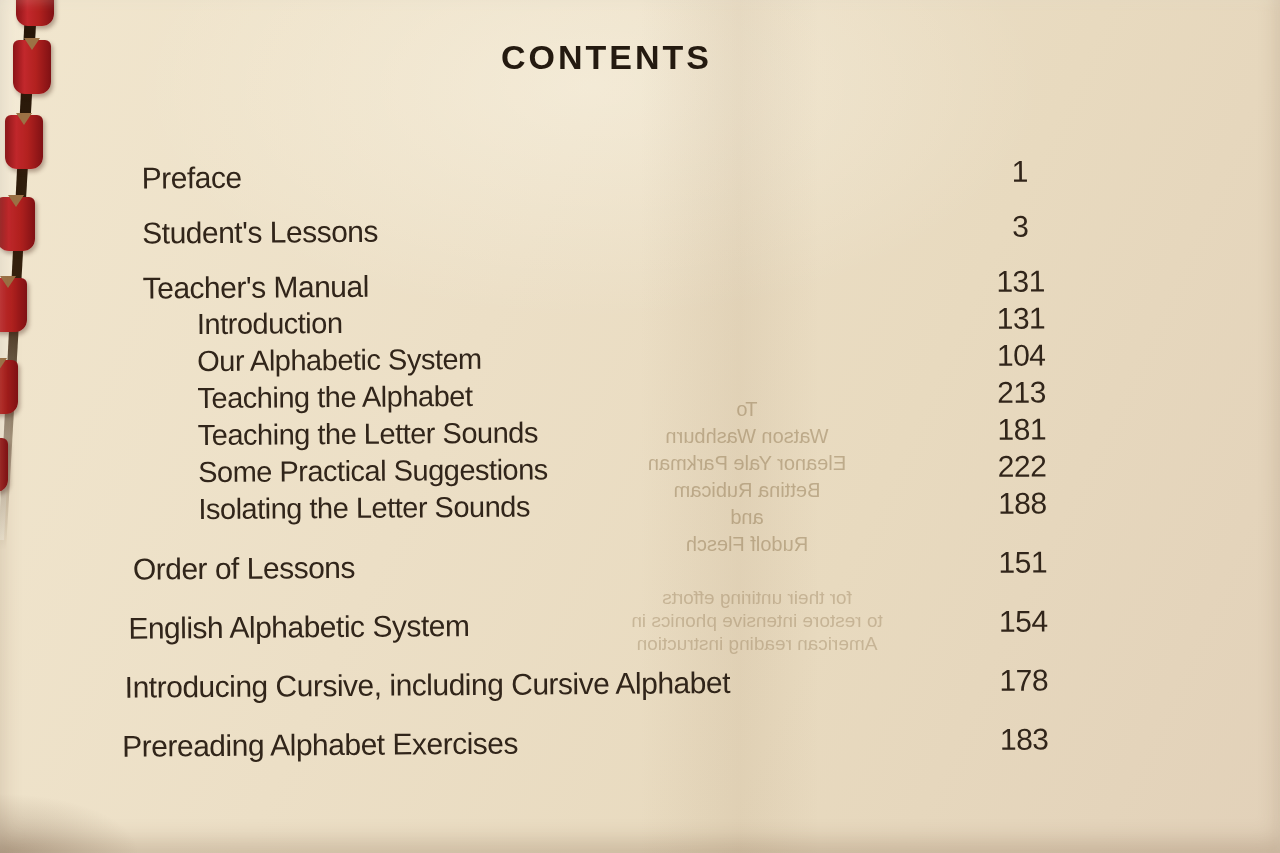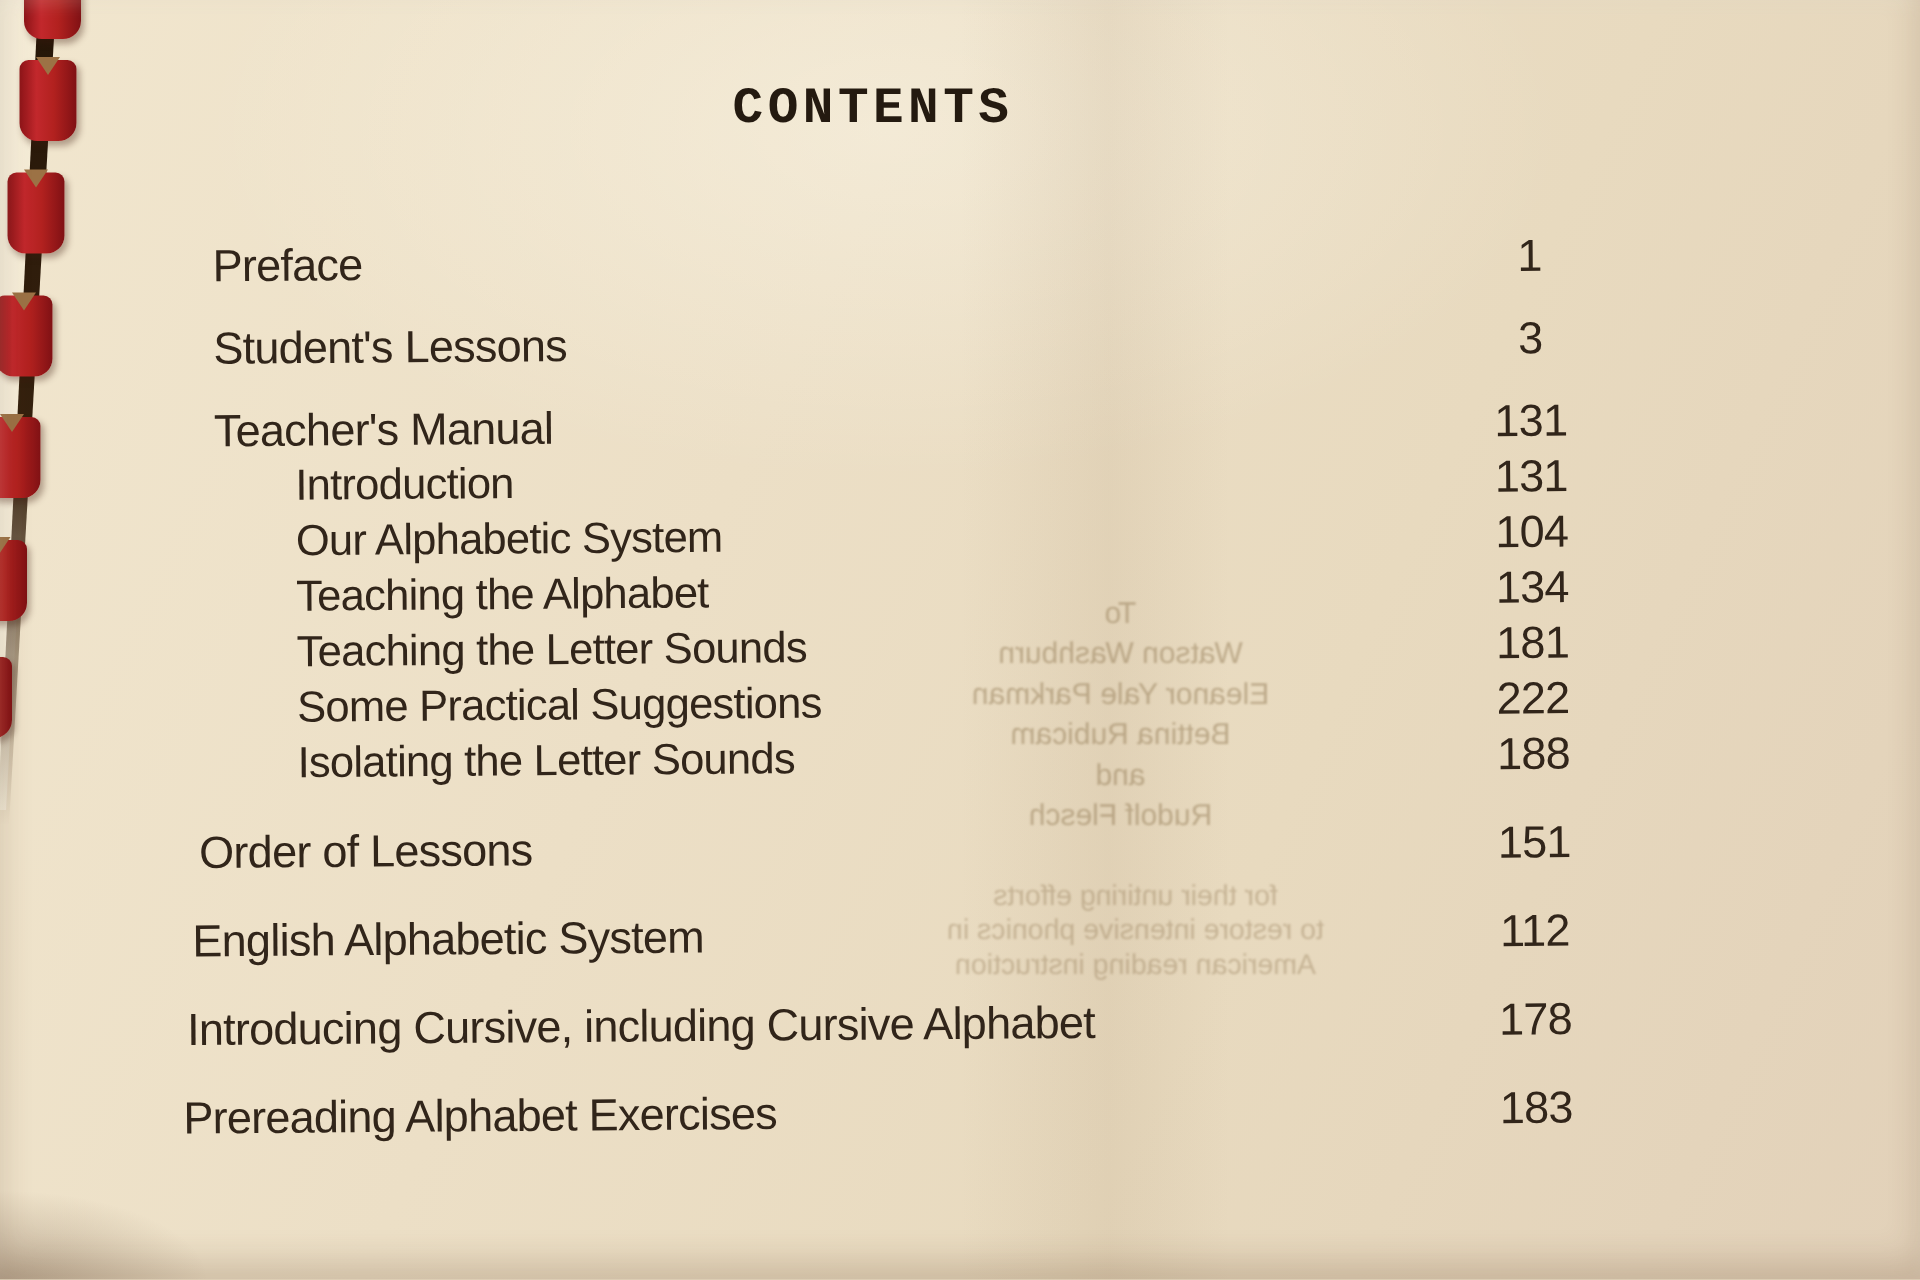--- a/index.html
+++ b/index.html
@@ -38,23 +38,23 @@
     box-shadow:2px 3px 4px rgba(60,25,15,.35);
   }
   .loop .notch{
     position:absolute;top:-2px;left:50%;transform:translateX(-50%);
     width:0;height:0;
     border-left:8px solid transparent;border-right:8px solid transparent;
     border-top:12px solid #9c7245;
   }
   
   .title{
-    position:absolute;left:452px;top:38px;width:260px;text-align:center;
-    font-family:Liberation Mono, monospace;font-weight:700;font-size:34px;
-    letter-spacing:3px;color:#241a10;margin-top:16px;
+    position:absolute;left:452px;top:38px;width:260px;text-align:right;
+    font-family:Liberation Sans, sans-serif;font-weight:700;font-size:34px;
+    letter-spacing:3px;color:#241a10;
   }
   .toc{
     position:absolute;left:118px;top:158px;width:950px;
     transform:rotate(-0.45deg);
     color:#31251a;font-size:30px;letter-spacing:-0.5px;
   }
   .row{display:flex;height:37px;align-items:flex-start;}
   .row .lbl{flex:1;padding-left:26px;white-space:nowrap;}
   .row.lvl1 .lbl{padding-left:80px;font-size:29px;}
   .row .num{width:92px;text-align:center;font-size:30px;}
@@ -143,41 +143,41 @@
     <div class="row lvl1">
       <span class="lbl">Introduction</span>
       <span class="num">131</span>
     </div>
     <div class="row lvl1">
       <span class="lbl">Our Alphabetic System</span>
       <span class="num">104</span>
     </div>
     <div class="row lvl1">
       <span class="lbl">Teaching the Alphabet</span>
-      <span class="num">134</span>
+      <span class="num">213</span>
     </div>
     <div class="row lvl1">
       <span class="lbl">Teaching the Letter Sounds</span>
       <span class="num">181</span>
     </div>
     <div class="row lvl1">
       <span class="lbl">Some Practical Suggestions</span>
       <span class="num">222</span>
     </div>
     <div class="row lvl1">
       <span class="lbl">Isolating the Letter Sounds</span>
       <span class="num">188</span>
     </div>
     <div class="row big b10">
       <span class="lbl">Order of Lessons</span>
       <span class="num">151</span>
     </div>
     <div class="row big b11">
       <span class="lbl">English Alphabetic System</span>
-      <span class="num">112</span>
+      <span class="num">154</span>
     </div>
     <div class="row big b12">
       <span class="lbl">Introducing Cursive, including Cursive Alphabet</span>
       <span class="num">178</span>
     </div>
     <div class="row big b13">
       <span class="lbl">Prereading Alphabet Exercises</span>
       <span class="num">183</span>
     </div>
   </div>

